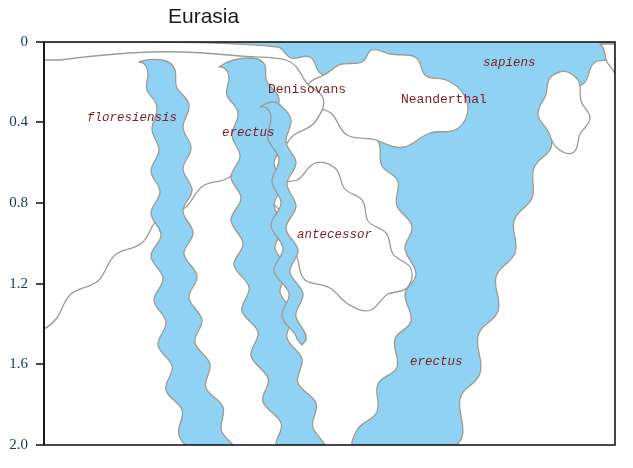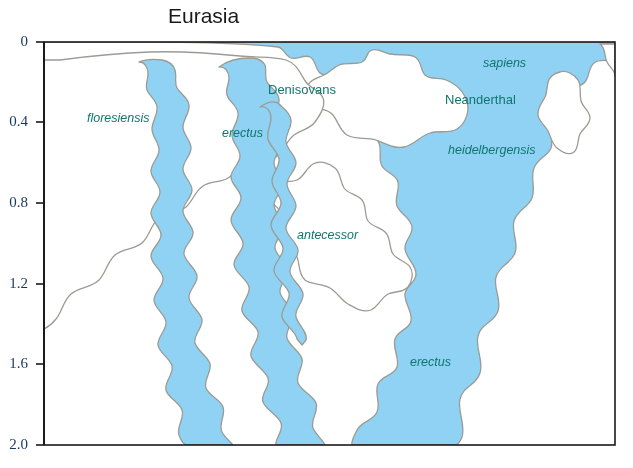--- a/index.html
+++ b/index.html
@@ -39,22 +39,22 @@
     color: #17375e;
     font-family: "Liberation Serif", serif;
     text-align: right;
     width: 34px;
     white-space: nowrap;
   }
 
   .species-label {
     position: absolute;
     font-size: 12.5px;
-    color: #0f766e;
-    font-family: Liberation Sans, sans-serif;
+    color: #7f1d1d;
+    font-family: Liberation Mono, monospace;
     white-space: nowrap;
   }
   .species-label.italic { font-style: italic; }
   .species-label.upright { font-style: normal; font-size: 13px; }
 </style>
 </head>
 <body>
 
 <div id="figure">
 
@@ -370,23 +370,22 @@
   <div class="ytick-label" style="left:-6px; top:275px;">1.2</div>
   <div class="ytick-label" style="left:-6px; top:355px;">1.6</div>
   <div class="ytick-label" style="left:-6px; top:436px;">2.0</div>
 
   <div class="species-label italic" style="left:87px; top:111px;">floresiensis</div>
 
   <div class="species-label italic" style="left:222px; top:126px;">erectus</div>
 
   <div class="species-label upright" style="left:268px; top:82px;">Denisovans</div>
 
-  <div class="species-label upright" style="left:401px; top:92px;margin-left:44px;">Neanderthal</div>
+  <div class="species-label upright" style="left:401px; top:92px;">Neanderthal</div>
 
   <div class="species-label italic" style="left:483px; top:56px;">sapiens</div>
 
-  <div class="species-label italic" style="left:448px; top:143px;">heidelbergensis</div>
 
   <div class="species-label italic" style="left:297px; top:228px;text-align:right;">antecessor</div>
 
   <div class="species-label italic" style="left:410px; top:355px;">erectus</div>
 
 </div>
 
 </body></html>

